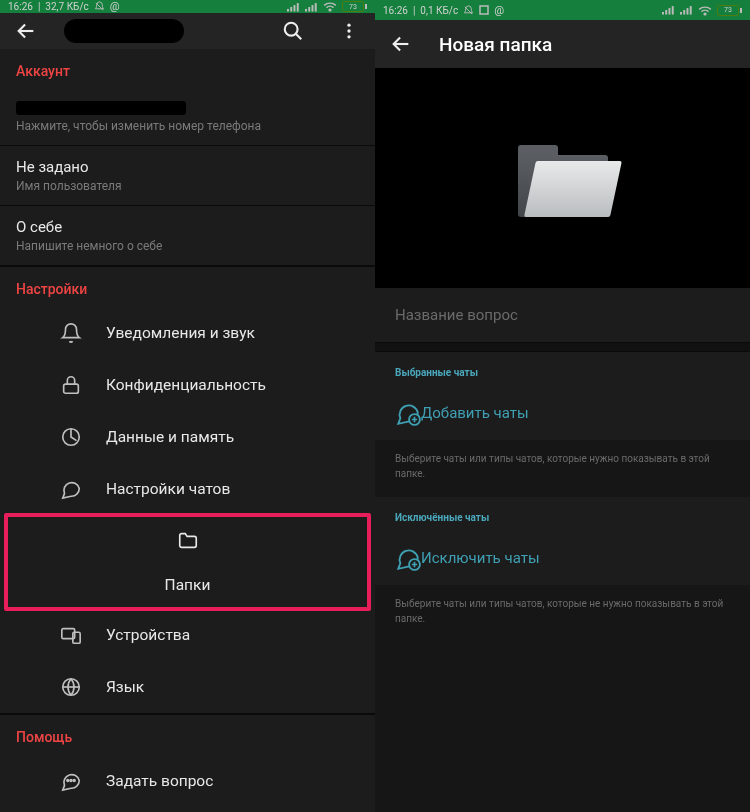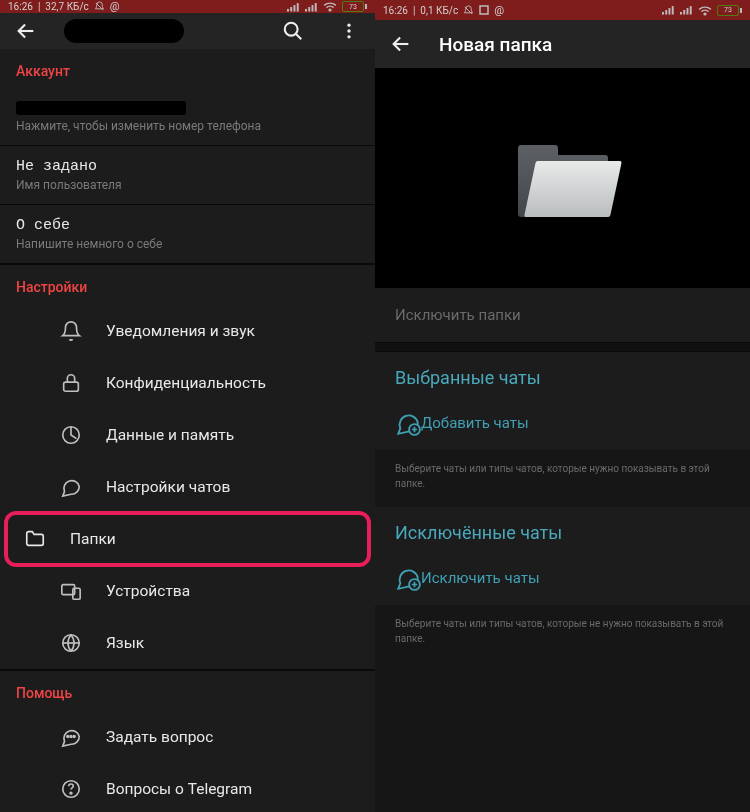--- a/index.html
+++ b/index.html
@@ -14,21 +14,21 @@
   .screen {
     width: 375px; height: 812px;
     background: #1c1c1c;
     overflow: hidden;
     display: flex; flex-direction: column;
     position: relative;
   }
   
   .statusbar {
     height: 20px;
-    background: #7f1d1d;
+    background: #15803d;
     display: flex;
     justify-content: space-between;
     padding: 0 8px;
     font-size: 10px;
     color: #d0d0d0;
   }
   .statusbar .left, .statusbar .right {
     display: flex; align-items: center; gap: 5px;
   }
   .statusbar .right svg { flex-shrink: 0; }
@@ -61,39 +61,40 @@
     color: #ef4444;
     font-size: 14px;
     font-weight: 500;
     padding: 14px 16px 10px;
   }
   .row {
     padding: 12px 16px;
     border-bottom: 1px solid #0a0a0a;
   }
   .row:last-child { border-bottom: none; }
-  .row-title { font-size: 15px; color: #e8e8e8; font-family: Liberation Mono, monospace; }
+  .row-title { font-size: 15px; color: #e8e8e8; }
   .row-sub { font-size: 12px; color: #7a7a7a; margin-top: 3px; }
   .spacer {
     height: 10px; background: #111;
     border-top: 1px solid #0a0a0a;
     border-bottom: 1px solid #0a0a0a;
   }
   .icon-row {
     display: flex; align-items: center; gap: 24px;
     padding: 15px 20px;
     margin-left: 40px;
   }
   .icon-row .label { font-size: 15.5px; color: #e8e8e8; }
   .icon-row svg { flex-shrink: 0; }
   .highlight {
     border: 4px solid #e81e5b;
-    border-radius: 12px;
+    border-radius: 2px;
     margin: -2px 4px;
     padding: 13px 16px;
+    flex-direction: column;
   }
   .redacted-line {
     width: 170px; height: 14px; background: #000; border-radius: 3px; margin-bottom: 4px;
   }
   
   .folder-hero {
     background: #000;
     height: 220px;
     display: flex; align-items: center; justify-content: center;
   }
@@ -137,22 +138,22 @@
   .action-row .label { color: #3fa0b4; font-size: 15px; }
   .muted-block {
     background: #161616;
     color: #6a6a6a;
     font-size: 10px;
     line-height: 1.45;
     padding: 12px 20px 16px;
   }
   .section-header2 {
     color: #4aa8bc;
-    font-size: 18px;
-    font-weight: 400;
+    font-size: 10px;
+    font-weight: 700;
     padding: 15px 20px 8px;
   }
   .battery {
     display:inline-flex; align-items:center; gap:1px;
   }
   .battery .shell{
     width:22px;height:11px;border:1px solid #4d7c0f;border-radius:2px;
     display:flex;align-items:center;justify-content:center;
     font-size:7px;color:#ccc;
   }
@@ -375,21 +376,21 @@
 
   <div class="folder-hero">
     <div class="folder-img">
       <div class="folder-tab"></div>
       <div class="folder-back"></div>
       <div class="folder-front"></div>
     </div>
   </div>
 
   <div class="folder-name-row">
-    <span>Исключить папки</span>
+    <span>Название вопрос</span>
   </div>
 
   <div class="spacer"></div>
 
   <div class="section">
     <div class="section-header2">Выбранные чаты</div>
     <div class="action-row">
       <svg width="26" height="26" viewBox="0 0 24 24" fill="none" stroke="#3fa0b4" stroke-width="1.7">
           <path d="M21 11.5a8.38 8.38 0 01-9 8.4L3 22l1.9-5.2A8.5 8.5 0 1121 11.5z"></path>
           <circle cx="18" cy="18" r="5" fill="#1c1c1c" stroke="#3fa0b4"></circle>

